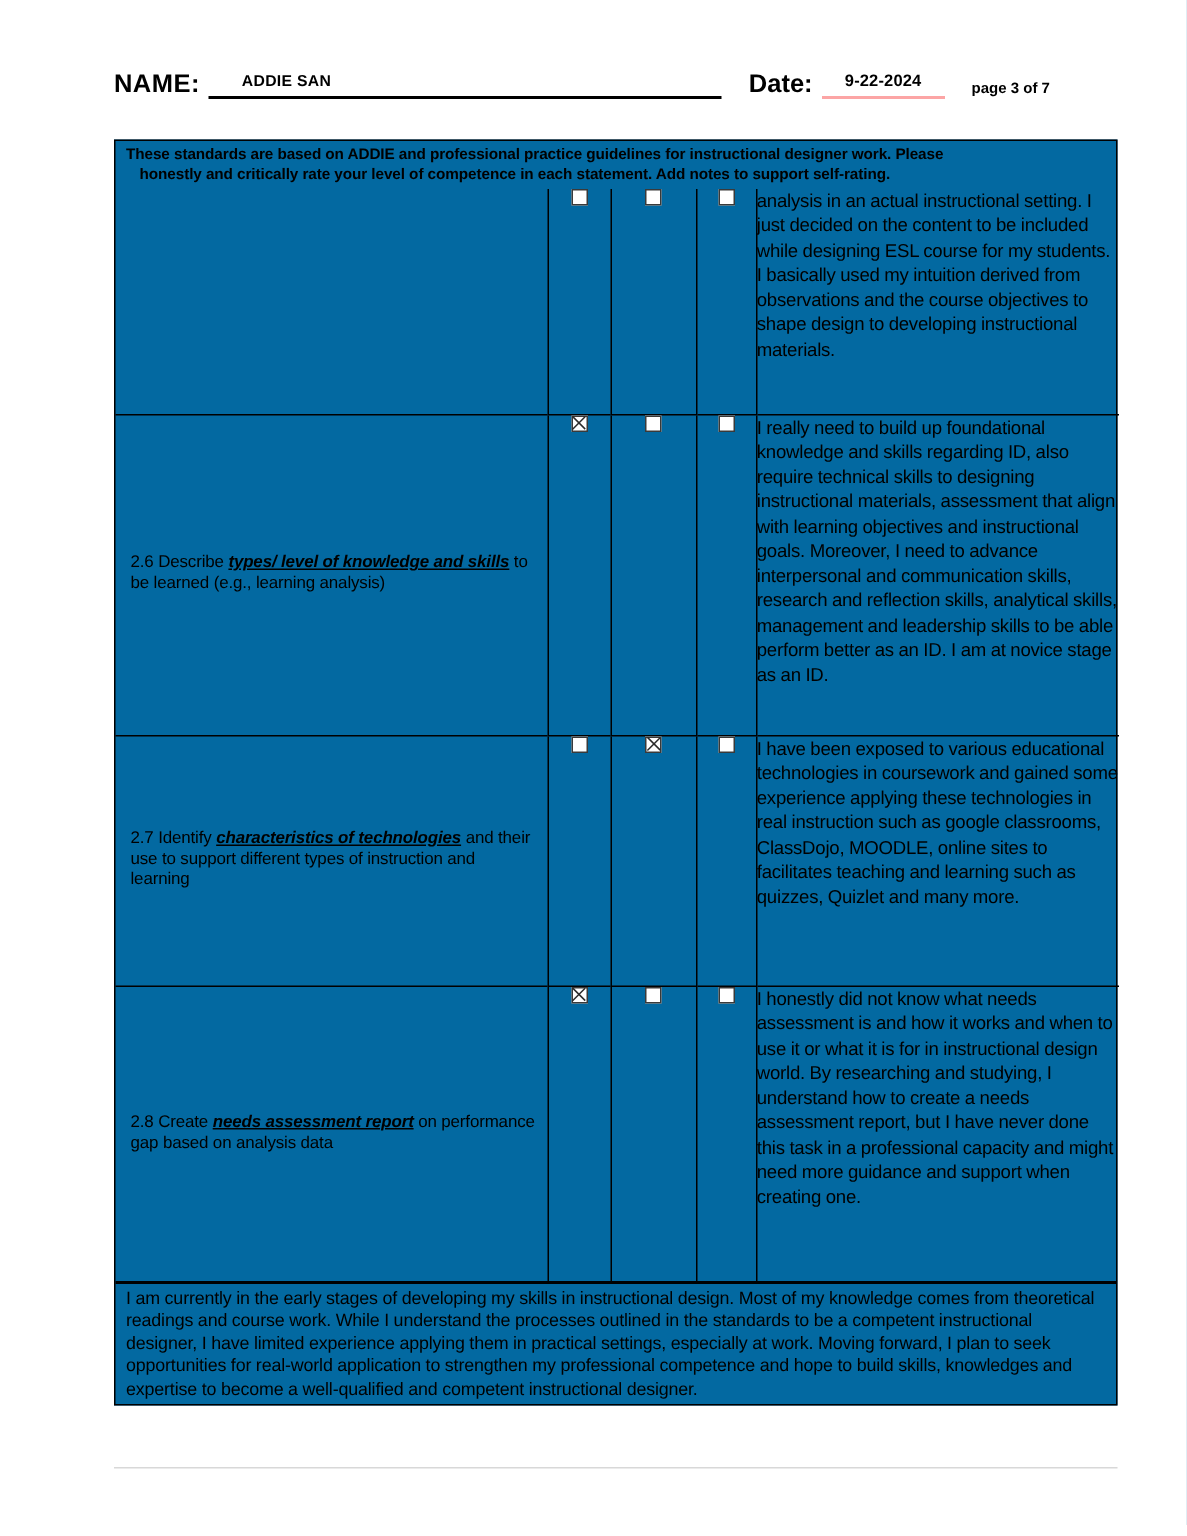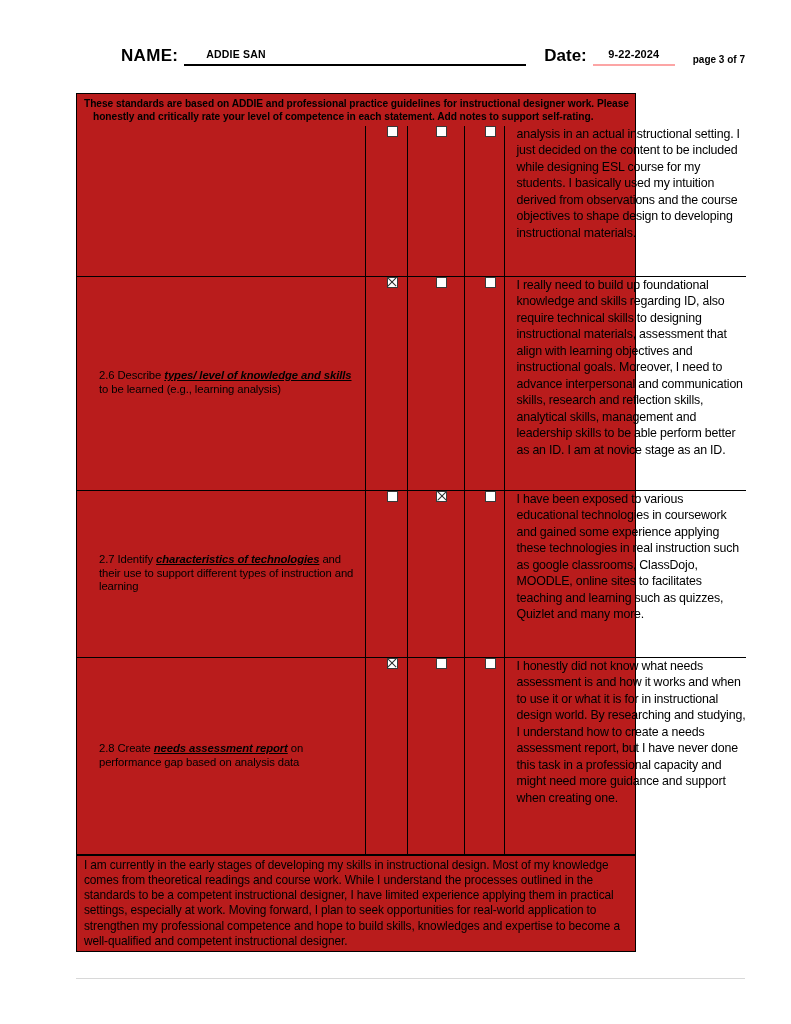--- a/index.html
+++ b/index.html
@@ -50,21 +50,20 @@
     padding-left: 8px;
     position: relative;
     top: -1px;
   }
 
   .name-row {
     display: flex;
     align-items: flex-end;
     width: 100%;
     margin-top: 3px;
-    justify-content: flex-end;
   }
   .name-label {
     font-size: 17px;
     font-weight: bold;
     letter-spacing: 0.3px;
     white-space: nowrap;
   }
   .name-rule {
     flex: 0 0 342px;
     border-bottom: 2px solid #000;
@@ -107,24 +106,24 @@
     margin-left: 18px;
     white-space: nowrap;
     padding-bottom: 1px;
   }
 
   
   .table-wrap {
     position: absolute;
     left: 76px;
     top: 93px;
-    width: 560px;
+    width: 669px;
     border: 1.5px solid #000;
     box-sizing: border-box;
-    background: #b91c1c;
+    background: #0369a1;
   }
 
   .instructions {
     font-size: 10.2px;
     font-weight: bold;
     line-height: 1.30;
     padding: 3px 6px 2px 7px;
     letter-spacing: -0.05px;
   }
   .instructions .ln2 { padding-left: 9px; display: block; }
@@ -153,21 +152,20 @@
     border-right: 1px solid #000;
     text-align: center;
     position: relative;
   }
   .cell-notes {
     padding: 1px 4px 2px 5px;
   }
 
   tr.data-row > td {
     border-top: 1px solid #000;
-    padding-left: 12px;
   }
   tr.first-row > td {
     border-top: none;
   }
 
   .stmt-inner {
     font-size: 11.3px;
     line-height: 1.22;
     padding: 0 8px 0 10px;
     letter-spacing: -0.1px;

